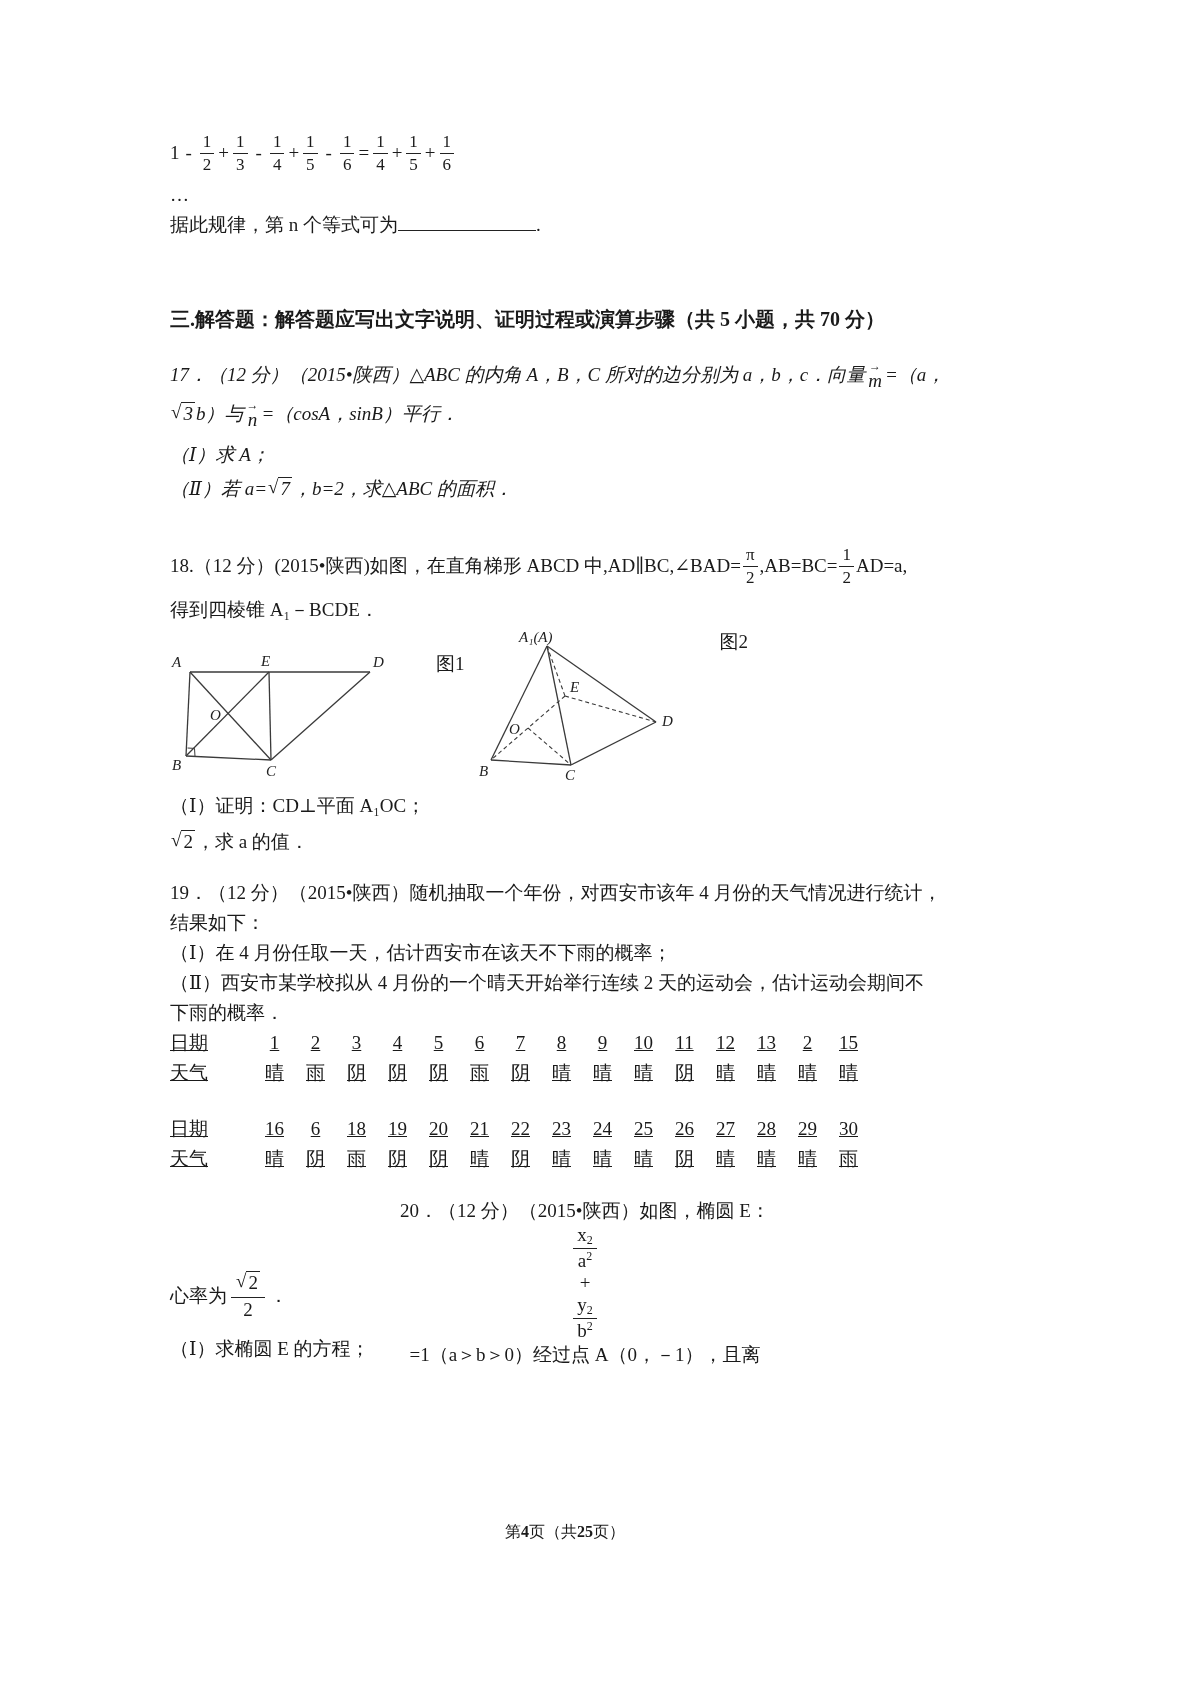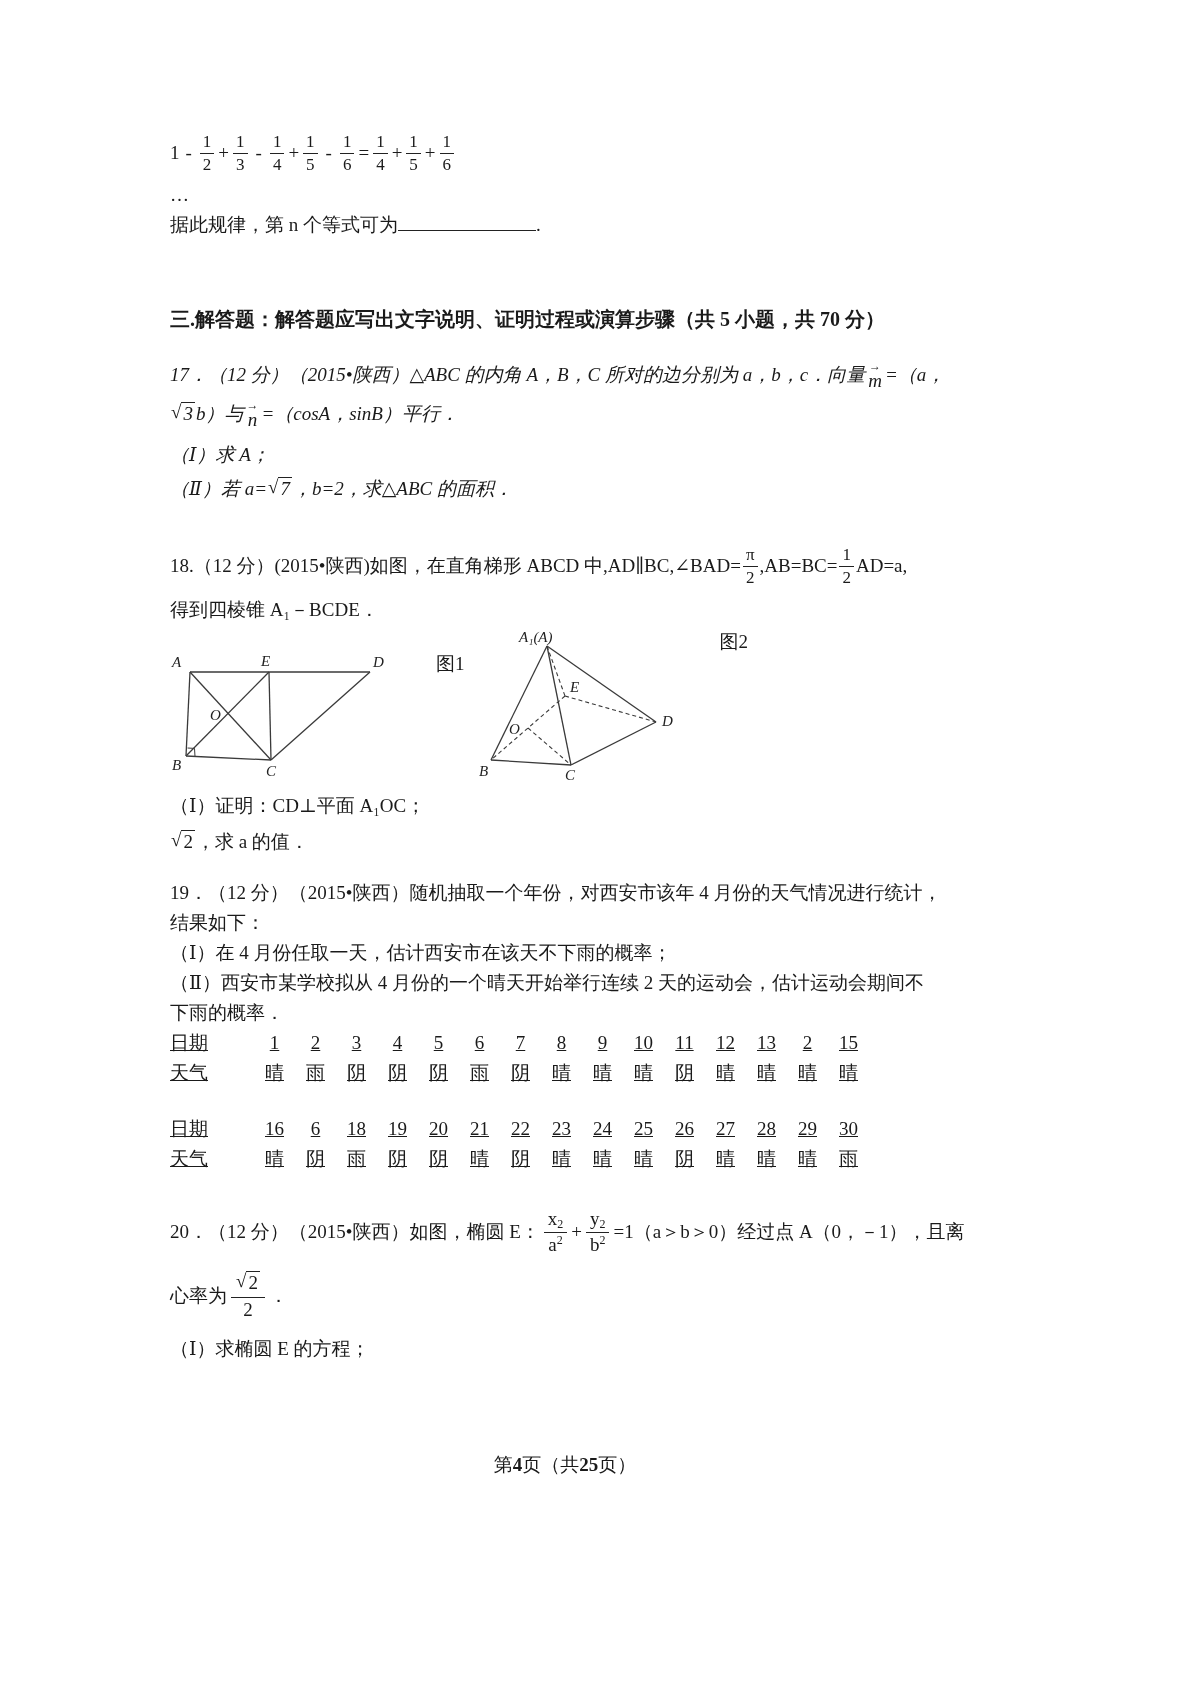--- a/index.html
+++ b/index.html
@@ -33,40 +33,40 @@
   .opp{margin:0 2px;}
   .blank{display:inline-block;width:138px;height:20px;border-bottom:1.2px solid #222;vertical-align:baseline;}
   .sec-title{font-weight:bold;font-size:20px;line-height:30px;margin-top:64px;white-space:nowrap;}
   .q17{margin-top:22px;font-style:italic;}
   .q18{margin-top:30px;}
   .q19{margin-top:16px;}
   .q20{margin-top:24px;}
   .h38{height:38px;}
   .h40{height:40px;}
   .h56{height:56px;}
-  .h66{height:68px;}
+  .h66{height:68px;flex-direction:column;}
   .h58{height:60px;}
   .mt6{margin-top:6px;}
   .mt8{margin-top:8px;}
   
   .figrow{display:flex;align-items:flex-end;margin-top:4px;}
   .figbox{display:flex;flex-direction:row;}
   .fig2box{margin-left:14px;}
   .figcap{font-size:19px;line-height:24px;padding-left:48px;}
   .fig2box .figcap{padding-left:36px;}
   .figlbl text{font-size:15px;font-style:italic;fill:#222;
         font-family:"Liberation Serif","DejaVu Serif",serif;}
   
   .wtable{margin-top:0;text-decoration:underline;}
   .wtable2{margin-top:26px;}
   .wrow{display:flex;line-height:30px;}
   .wlabel{width:84px;}
   .wcells{display:flex;}
   .wcell{width:41px;text-align:center;display:inline-block;}
-  .footer{position:absolute;top:1452px;left:170px;width:790px;text-align:center;font-size:19px;}
+  .footer{position:absolute;top:1522px;left:170px;width:790px;text-align:center;font-size:16px;}
   .bold{font-weight:bold;}
 </style>
 </head>
 <body>
 
 <div class="page">
   <div class="content">
 
     <div class="mline" style="height:54px;">
       <span>1</span>

